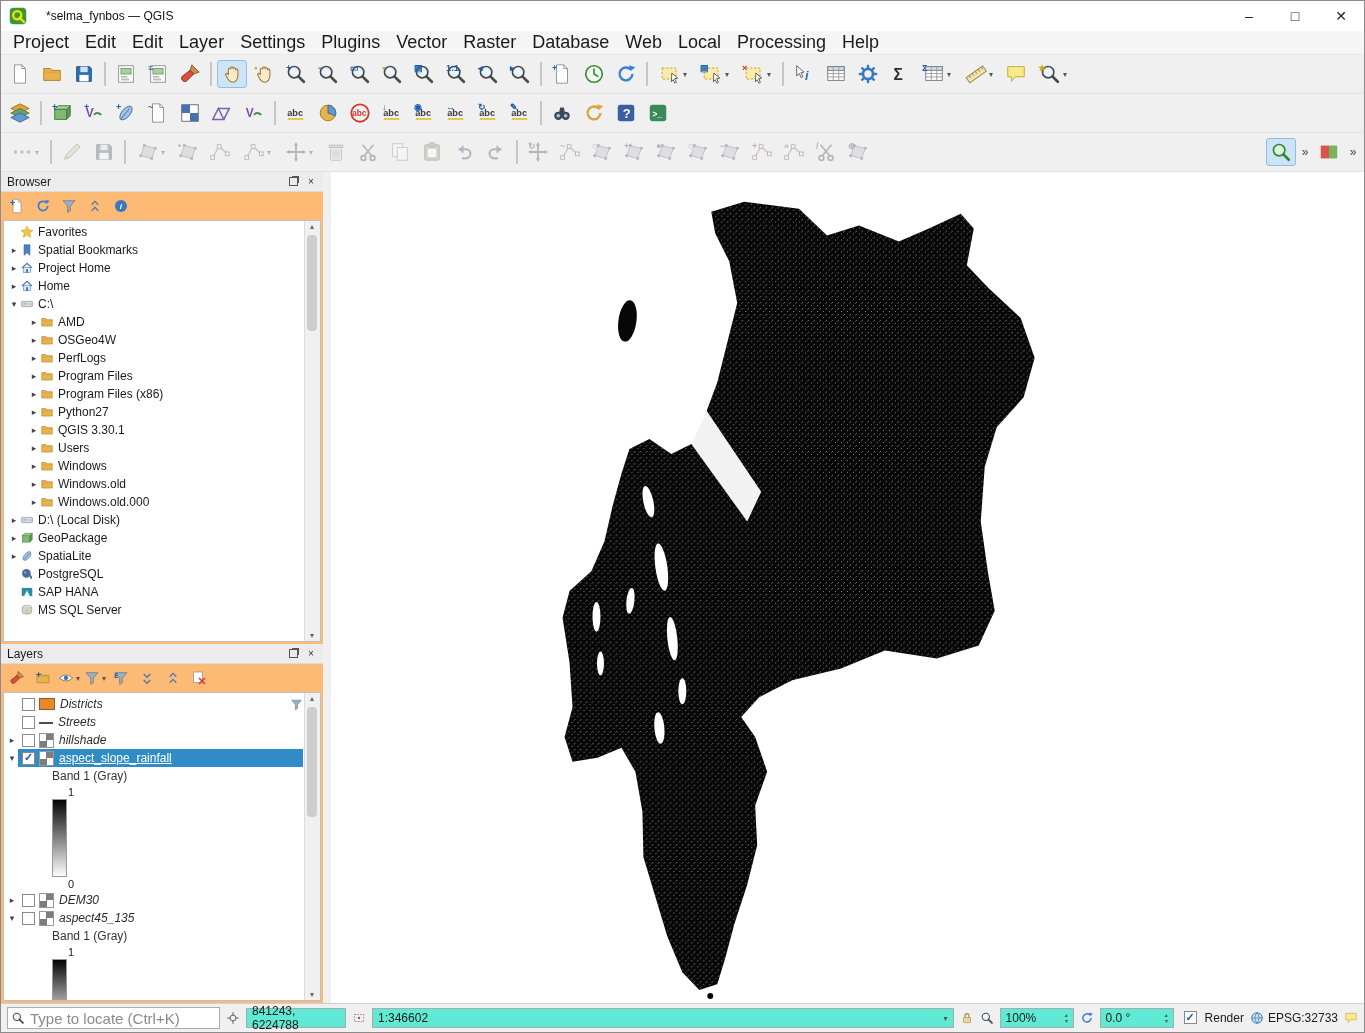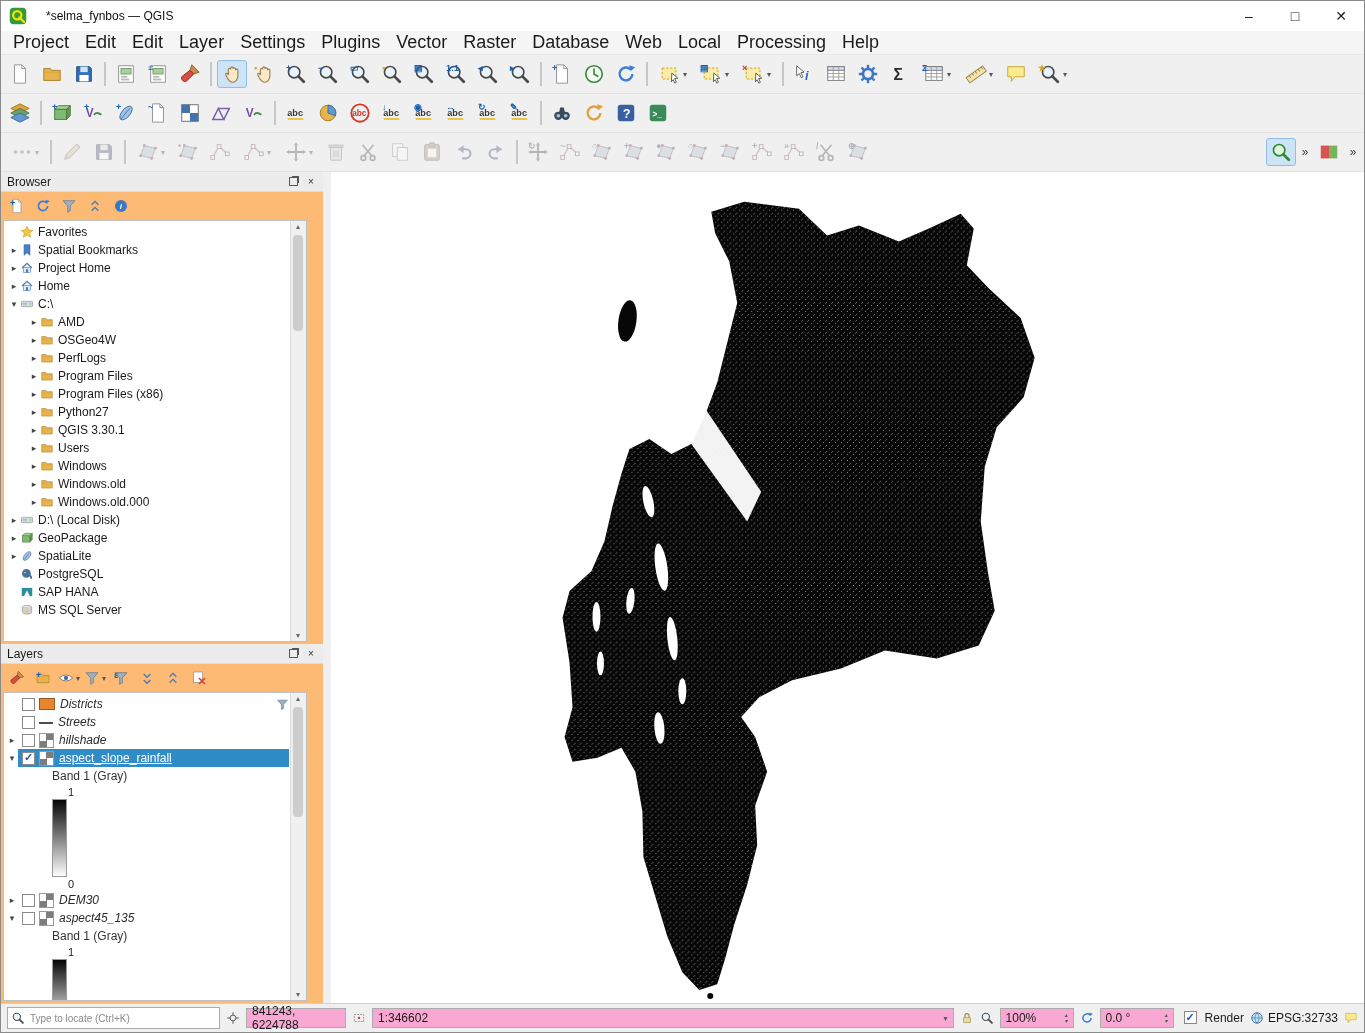--- a/index.html
+++ b/index.html
@@ -33,21 +33,21 @@
   .panel{display:flex;flex-direction:column;min-height:0}
   .panel.browser{height:472px;flex:none}
   .panel.layerspanel{flex:1}
   .phdr{height:19px;display:flex;align-items:center;padding:0 6px;font-size:12px;background:#ececec;border-bottom:1px solid #dcdcdc;flex:none}
   .phbtns{margin-left:auto;display:flex;gap:6px;align-items:center}
   .phbtn{width:12px;height:12px;display:flex;align-items:center;justify-content:center;font-size:10px;color:#333}
   .dockico{width:7px;height:7px;border:1px solid #555;display:block;box-shadow:2px -2px 0 -1px #555}
   .ptools{height:26px;display:flex;align-items:center;gap:2px;padding:1px 4px;flex:none}
   .ptools .tbtn{width:24px;height:22px}
   .ptools .tbtn svg.tico{width:16px;height:16px}
-  .tree{flex:1;background:#fff;border:1px solid #c0c0c0;margin:0 16px 2px 2px;overflow:hidden;position:relative;padding-top:2px}
+  .tree{flex:1;background:#fff;border:1px solid #c0c0c0;margin:0 2px 2px 2px;overflow:hidden;position:relative;padding-top:2px}
   .trow{height:18px;display:flex;align-items:center;padding-left:4px;padding-right:18px;white-space:nowrap}
   .trow[data-depth="1"]{padding-left:24px}
   .exp{width:12px;flex:none;font-size:9px;color:#444;text-align:center}
   .ticon{flex:none;display:flex;margin-right:4px}
   .ticon svg{width:14px;height:14px}
   .tlabel{font-size:12px;color:#1a1a1a}
   
   .vscroll{position:absolute;right:0;top:0;bottom:0;width:15px;background:#f0f0f0;border-left:1px solid #dcdcdc}
   .sarr{position:absolute;left:0;width:14px;text-align:center;font-size:8px;color:#666}
   .sarr.top{top:1px}.sarr.bot{bottom:1px}
@@ -71,24 +71,24 @@
   .rampbar{width:13px;height:76px;border:1px solid #9a9a9a;background:linear-gradient(180deg,#050505,#fdfdfd)}
   .rampbar.cut{height:64px}
   .rowfunnel{margin-left:auto;display:flex}
   .rowfunnel svg{width:13px;height:13px}
   
   .canvas{flex:1;margin-left:8px;background:#fff;position:relative;min-width:0}
   .canvas svg.map{position:absolute;inset:0;width:100%;height:100%}
   
   .statusbar{height:28px;background:#f0f0f0;border-top:1px solid #d0d0d0;display:flex;align-items:center;gap:6px;padding:0 6px;flex:none}
   .locator{width:205px;height:20px;border:1px solid #ababab;background:#fff;display:flex;align-items:center;padding:0 3px;gap:3px;flex:none}
-  .locator input{border:none;outline:none;flex:1;font-size:10px;font-family:"Liberation Sans",sans-serif;color:#ef4444;background:transparent}
+  .locator input{border:none;outline:none;flex:1;font-size:15px;font-family:"Liberation Sans",sans-serif;color:#ef4444;background:transparent}
   .locator input::placeholder{color:#8a8a8a}
   .sic{width:14px;height:14px;flex:none}
-  .sbox{height:20px;border:1px solid #ababab;background:#f9a8d4;display:flex;align-items:center;padding:0 5px;font-size:12px;box-sizing:border-box}
+  .sbox{height:20px;border:1px solid #ababab;background:#5eead4;display:flex;align-items:center;padding:0 5px;font-size:12px;box-sizing:border-box}
   .sbox.coord{width:100px;justify-content:center;flex:none}
   .sbox.scale{flex:1;min-width:0}
   .sbox.scale .ddv{margin-left:auto;font-size:8px;color:#555}
   .sbox.spin{width:74px;flex:none}
   .stepper{margin-left:auto;display:flex;flex-direction:column;font-size:6px;line-height:6px;color:#555;font-style:normal}
   .render{display:flex;gap:4px;flex:none}
   .crs{display:flex;align-items:center;gap:4px;flex:none}
 </style>
 </head>
 <body>

